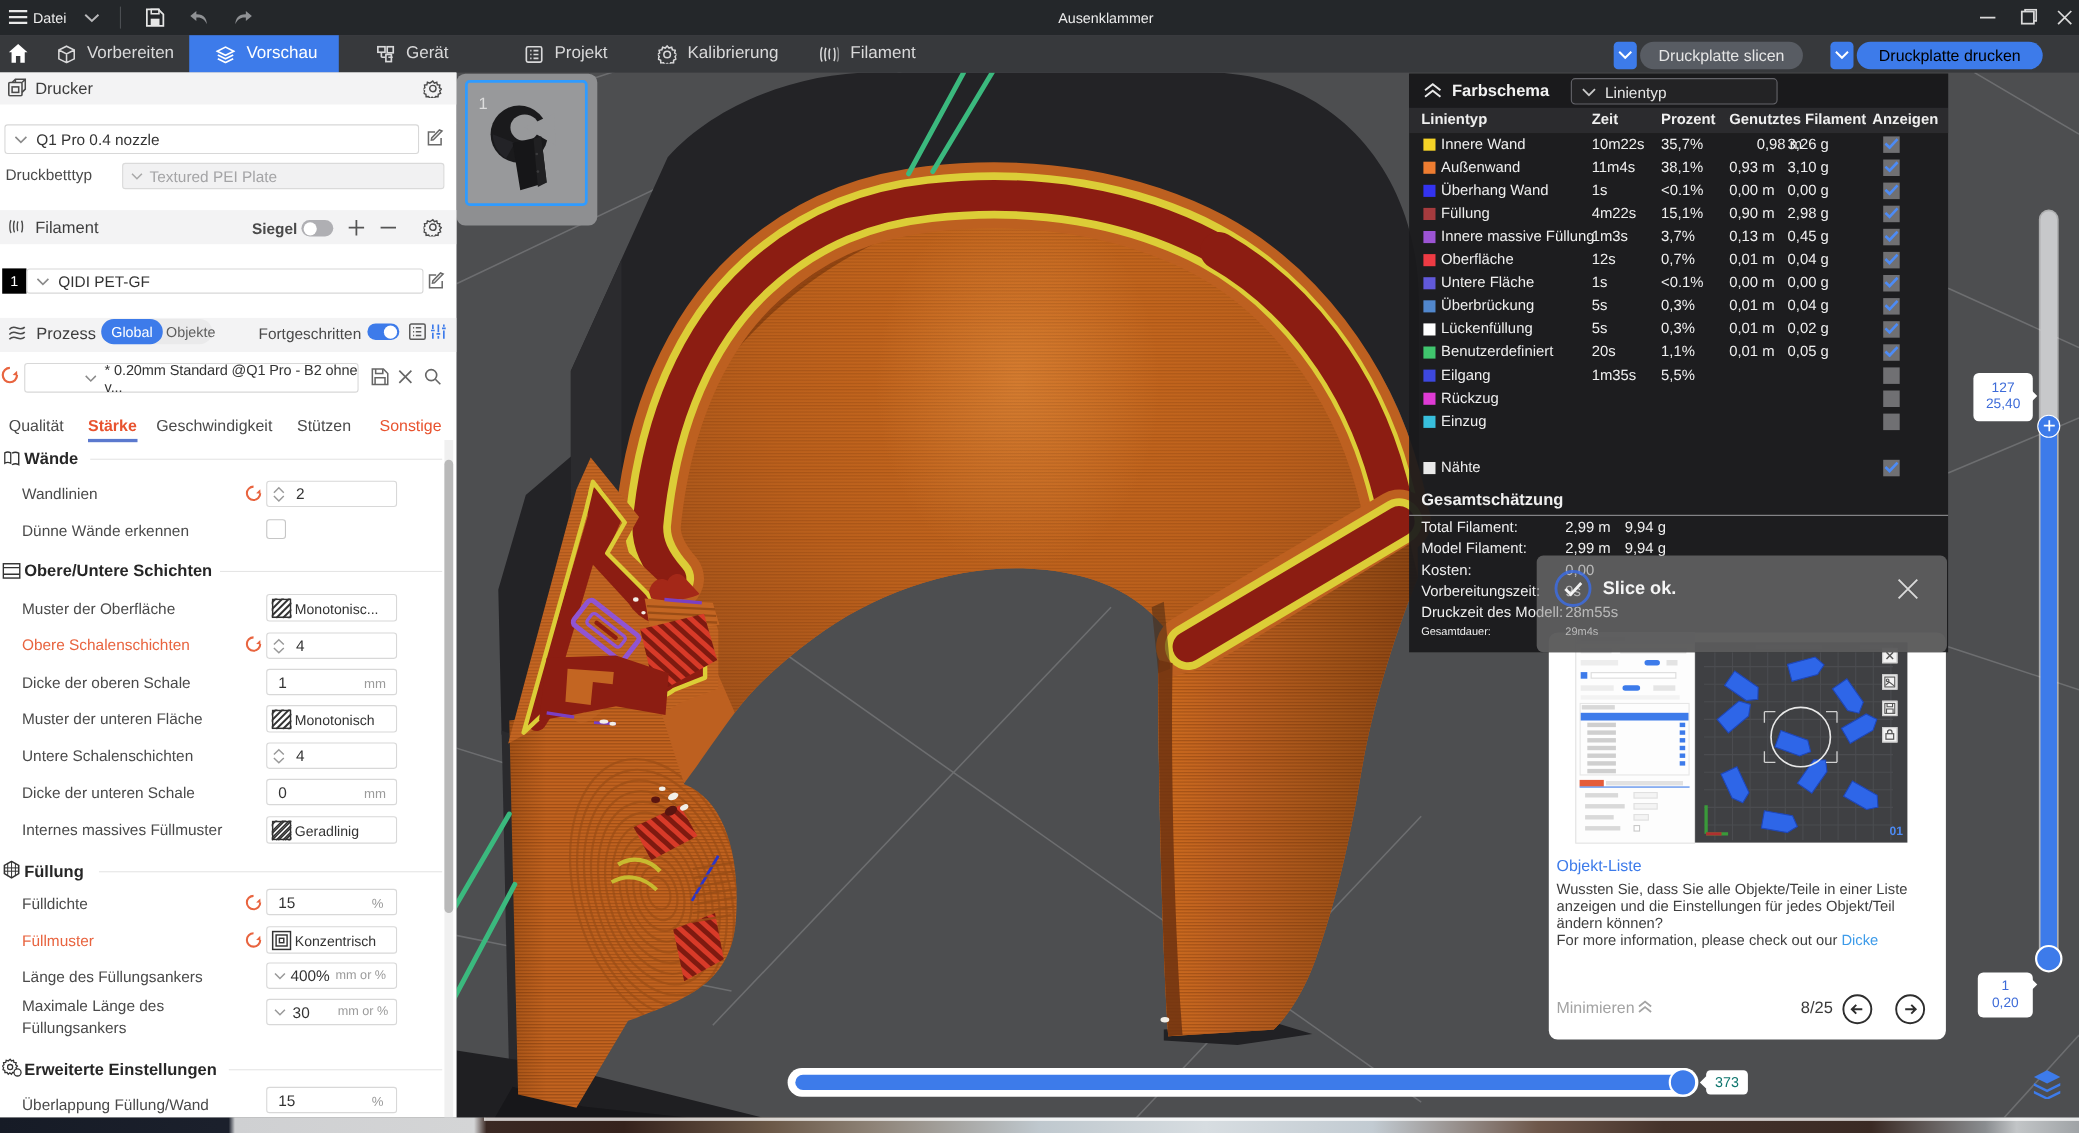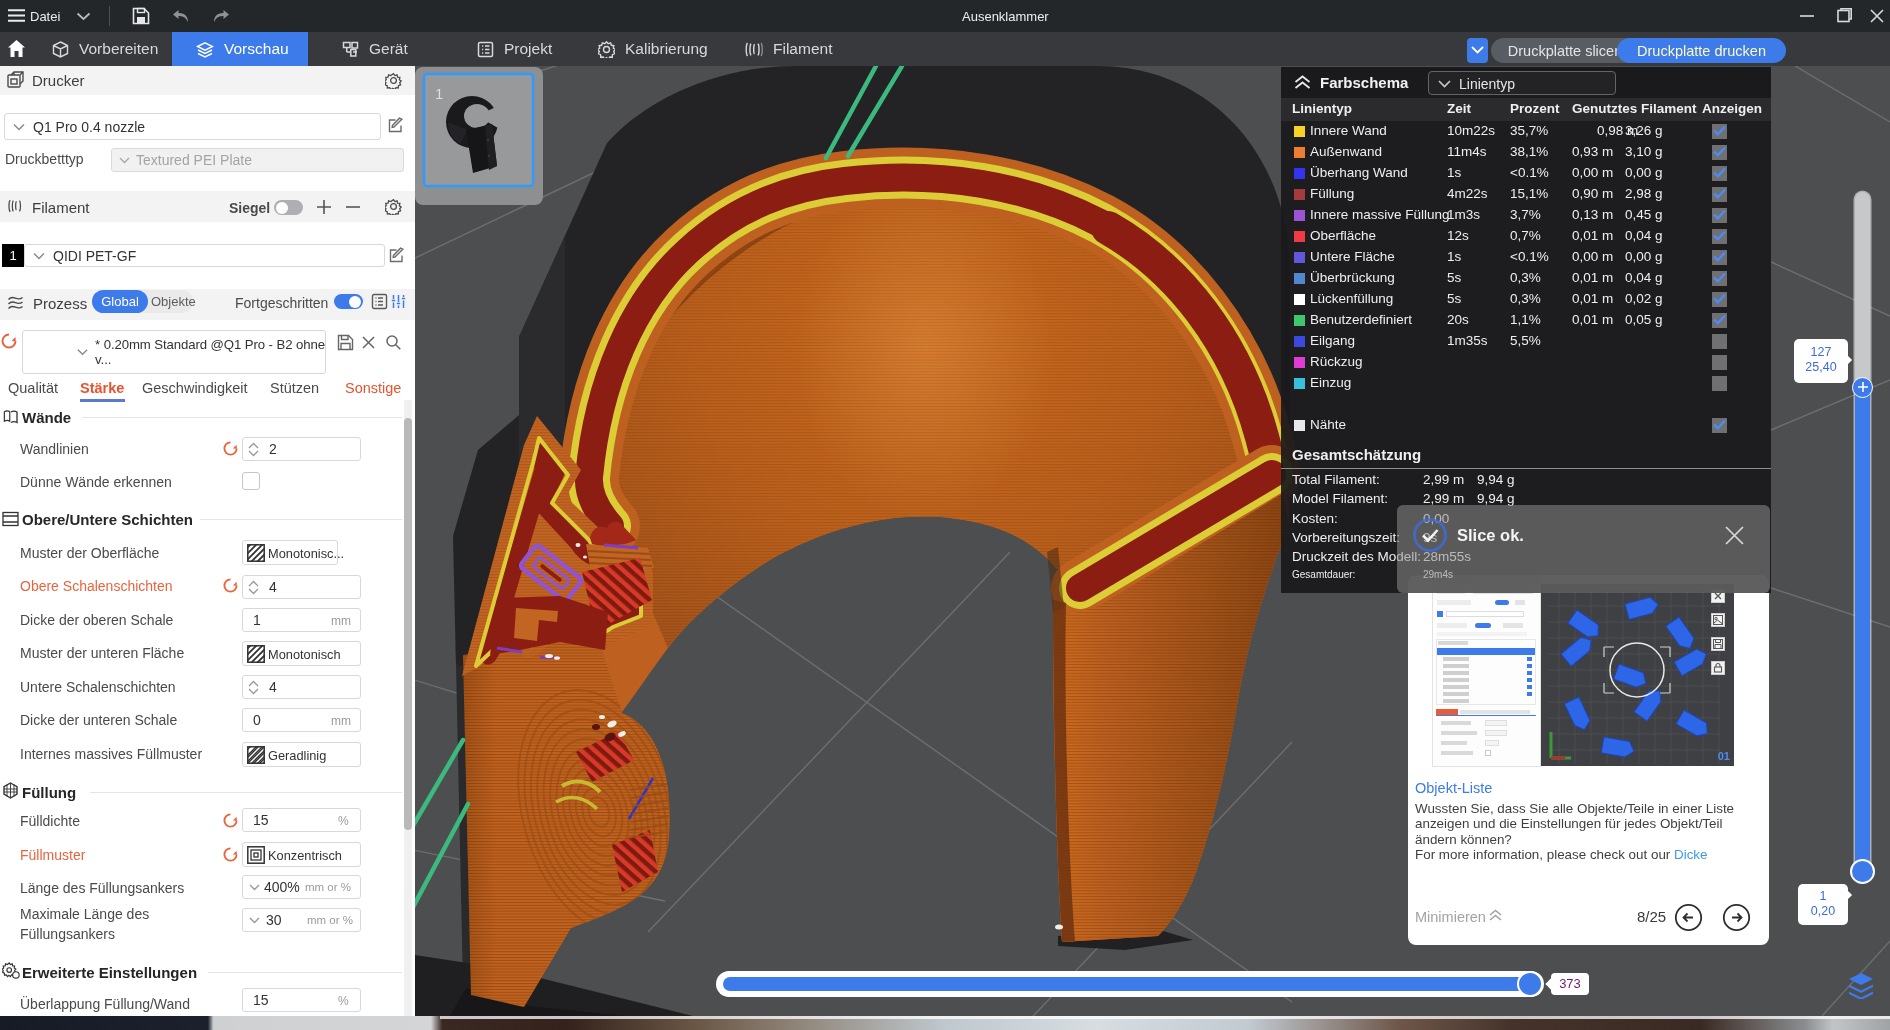--- a/index.html
+++ b/index.html
@@ -407,21 +407,21 @@
       <svg style="margin:8px auto; display:block;" width="13" height="8" viewBox="0 0 13 8">
           <path d="M1 1 L6.5 6.5 L12 1" fill="none" stroke="#fff" stroke-width="1.8"></path>
         </svg>
     </div>
     <div class="tbtn-pill" style="left:1491px; width:148px; background:#585C63; color:#e5e5e5;">Druckplatte slicen</div>
     <div class="tbtn-sq" style="left:1664px;">
       <svg style="margin:8px auto; display:block;" width="13" height="8" viewBox="0 0 13 8">
           <path d="M1 1 L6.5 6.5 L12 1" fill="none" stroke="#fff" stroke-width="1.8"></path>
         </svg>
     </div>
-    <div class="tbtn-pill" style="left:1617px; width:169px; background:#3D7BEA; color:#fef9c3;">Druckplatte drucken</div>
+    <div class="tbtn-pill" style="left:1688px; width:169px; background:#3D7BEA; color:#000000;">Druckplatte drucken</div>
   </div>
 
   <div class="abs" id="sidebar">
 
     <div class="shdr" style="top:-3px; height:32px;"></div>
     <svg class="abs" style="left:7px; top:5px;" width="17" height="17" viewBox="0 0 17 17">
         <g fill="none" stroke="#4A4A4A" stroke-width="1.4">
       <rect x="1" y="4" width="12" height="12" rx="1"></rect>
           <path d="M4 4 L7 1 H16 V10 L13 13 M7 1 V4 M16 1 L13 4"></path>
           <rect x="4" y="8" width="6" height="5"></rect>
@@ -516,21 +516,21 @@
     <svg class="abs" style="left:391px; top:228px;" width="15" height="15" viewBox="0 0 15 15">
         <g fill="none" stroke="#3D7BEA" stroke-width="1.5">
       <path d="M2.5 1 V5 M2.5 8.5 V14 M7.5 1 V8 M7.5 11.5 V14 M12.5 1 V3 M12.5 6.5 V14"></path>
       <path d="M0.8 6.5 h3.4 M5.8 9.5 h3.4 M10.8 4.5 h3.4"></path>
         </g>
     </svg>
     <svg class="abs" style="left:1px; top:267px;" width="16" height="16" viewBox="0 0 16 16">
       <path d="M8 1.5 A6.5 6.5 0 1 0 14.5 8" fill="none" stroke="#E8643F" stroke-width="2"></path>
       <path d="M14.5 4 L14.8 8.3 L10.5 8 Z" fill="#E8643F"></path>
     </svg>
-    <div class="box cent" style="left:22px; top:264px; width:304px; height:44px;padding-left:47px;">
+    <div class="box cent" style="left:22px; top:264px; width:304px; height:27px;padding-left:47px;">
       <svg style="margin-left:7px;" width="12" height="8" viewBox="0 0 12 8">
           <path d="M1 1.5 L6 6.5 L11 1.5" fill="none" stroke="#8B8B8B" stroke-width="1.5"></path>
         </svg>
       <span style="margin-left:7px; font-size:13.2px; color:#333; letter-spacing:-0.1px;">* 0.20mm Standard @Q1 Pro - B2 ohne v...</span>
     </div>
     <svg class="abs" style="left:337px; top:268px;" width="17" height="17" viewBox="0 0 17 17">
         <g fill="none" stroke="#666" stroke-width="1.4">
       <path d="M1.5 1.5 H11.5 L15.5 5.5 V15.5 H1.5 Z"></path>
           <path d="M4.5 1.5 V5.5 H11 V1.5"></path>
           <path d="M4 15.5 V9.5 H13 V15.5"></path>
@@ -580,21 +580,21 @@
 
     <svg class="abs" style="left:2px; top:445px;" width="17" height="16" viewBox="0 0 17 16">
         <g fill="none" stroke="#333" stroke-width="1.3">
       <rect x="1" y="1.5" width="15" height="13"></rect>
           <path d="M1 5 H16 M1 11 H16"></path>
         </g>
     </svg>
     <div class="bhdr" style="left:22px; top:445px;">Obere/Untere Schichten</div>
     <div class="hline" style="left:200px; top:453px; width:202px;"></div>
     <div class="lbl" style="left:20px; top:479px;">Muster der Oberfläche</div>
-    <div class="box" style="left:242px; top:474px; width:96px; height:25px;padding-left:45px;">
+    <div class="box" style="left:242px; top:474px; width:119px; height:25px;padding-left:45px;">
       <svg class="abs" style="left:4px; top:3px;" width="18" height="18" viewBox="0 0 18 18">
         <rect x="0.8" y="0.8" width="16.4" height="16.4" fill="#fff" stroke="#333" stroke-width="1.5"></rect>
         <g stroke="#333" stroke-width="1.8">
             <path d="M-1 5 L5 -1 M-1 11 L11 -1 M-1 17 L17 -1 M4 18 L18 4 M10 18 L18 10 M15 19 L19 15"></path>
           </g>
       </svg>
       <span class="abs" style="left:25px; top:5px; font-size:12.8px; color:#333;">Monotonisc...</span>
     </div>
     <div class="lblo" style="left:20px; top:512px;">Obere Schalenschichten</div>
     <svg class="abs" style="left:223px; top:512px;" width="15" height="15" viewBox="0 0 16 16">
@@ -1070,21 +1070,21 @@
     <g fill="#3D7BEA">
         <path d="M14 1 L26 7 L14 13 L2 7 Z"></path>
         <path d="M2 12.5 L14 18.5 L26 12.5 L26 15 L14 21 L2 15 Z"></path>
         <path d="M2 19.5 L14 25.5 L26 19.5 L26 22 L14 28 L2 22 Z"></path>
       </g>
   </svg>
 
   <div class="abs" style="left:716px; top:971px; width:828px; height:26px; border-radius:13px; background:#FFF;"></div>
   <div class="abs" style="left:723px; top:977px; width:807px; height:14px; border-radius:7px; background:#3D7BEA;"></div>
   <div class="abs" style="left:1517px; top:971px; width:26px; height:26px; border-radius:50%; background:#3D7BEA; border:2px solid #FFF;"></div>
-  <div class="abs" style="left:1551px; top:973px; width:38px; height:22px; background:#FFF; border-radius:4px; color:#701a75; font-size:13px; text-align:center; line-height:22px;">373</div>
+  <div class="abs" style="left:1551px; top:973px; width:38px; height:22px; background:#FFF; border-radius:4px; color:#0f766e; font-size:13px; text-align:center; line-height:22px;">373</div>
   <div class="abs" style="left:1547px; top:980px; width:8px; height:8px; background:#FFF; transform:rotate(45deg);"></div>
 
   <div class="abs" id="deskstrip" style="left:0; top:1016px; width:1890px; height:14px; background:linear-gradient(90deg,
       #161B26 0%, #1B202C 10.5%, #1B202C 11%, #CFD0D2 11.3%, #D4D5D6 22.8%, #3A2823 23.4%,
       #35221C 30%, #6B5847 37%, #8E8377 42%, #BFC8CE 50%, #D7DDE1 58%, #C2CBD2 66%,
       #6E574A 74%, #45332B 80%, #3A2A24 90%, #8A8D90 95.5%, #C2C5C7 97%, #9FA3A6 100%);"></div>
   <div class="abs" style="left:440px; top:1016px; width:1450px; height:2.5px; background:rgba(255,255,255,0.75);"></div>
 
 </div>
 

